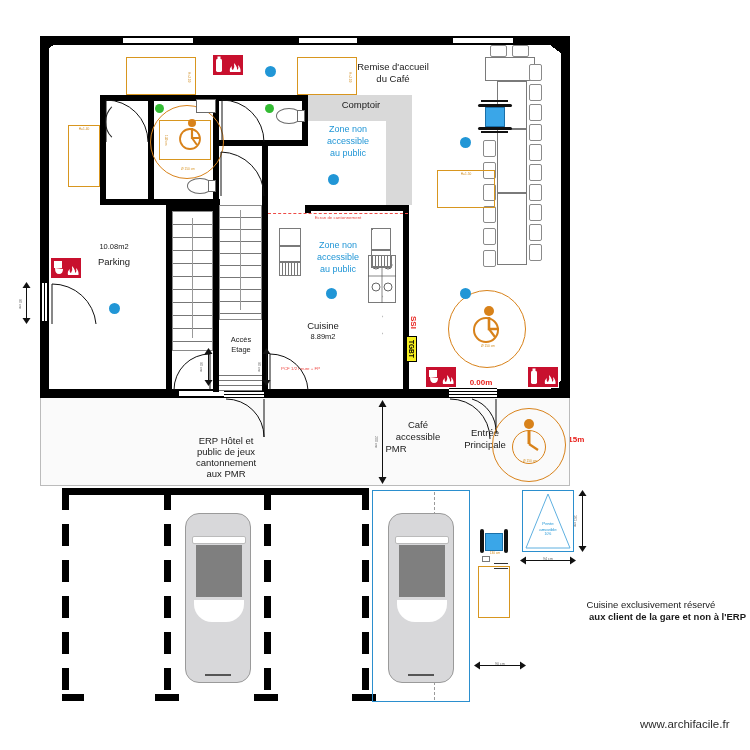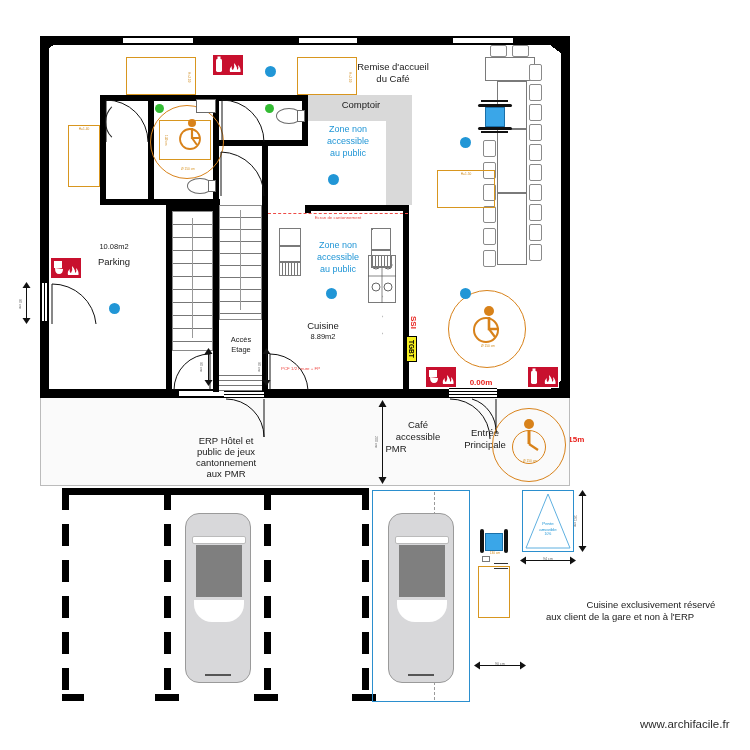--- a/index.html
+++ b/index.html
@@ -556,17 +556,17 @@
   <div class="lbl lbl-graytiny" style="left:530px;top:557px;width:36px;">94 cm</div>
 
   <div class="abs" style="left:478px;top:665px;width:44px;height:1px;background:#111;"></div>
   <svg class="abs" style="left:474px;top:661px;" width="52" height="9" viewBox="0 0 52 9">
     <path d="M0 4.5 L6 0.5 L6 8.5 Z" fill="#111"></path>
     <path d="M52 4.5 L46 0.5 L46 8.5 Z" fill="#111"></path>
   </svg>
   <div class="lbl lbl-graytiny" style="left:482px;top:662px;width:36px;">90 cm</div>
 
   <div class="lbl lbl-room" style="left:556px;top:600px;width:190px;text-align:center;">Cuisine exclusivement réservé</div>
-  <div class="lbl lbl-room" style="left:546px;top:612px;width:200px;text-align:left;">aux client de la gare et non à l'ERP</div>
+  <div class="lbl lbl-room" style="left:546px;top:612px;width:200px;text-align:right;font-weight:bold;">aux client de la gare et non à l'ERP</div>
 
   <div class="watermark" style="left:640px;top:718px;">www.archifacile.fr</div>
 
 </div>
 
 </body></html>

